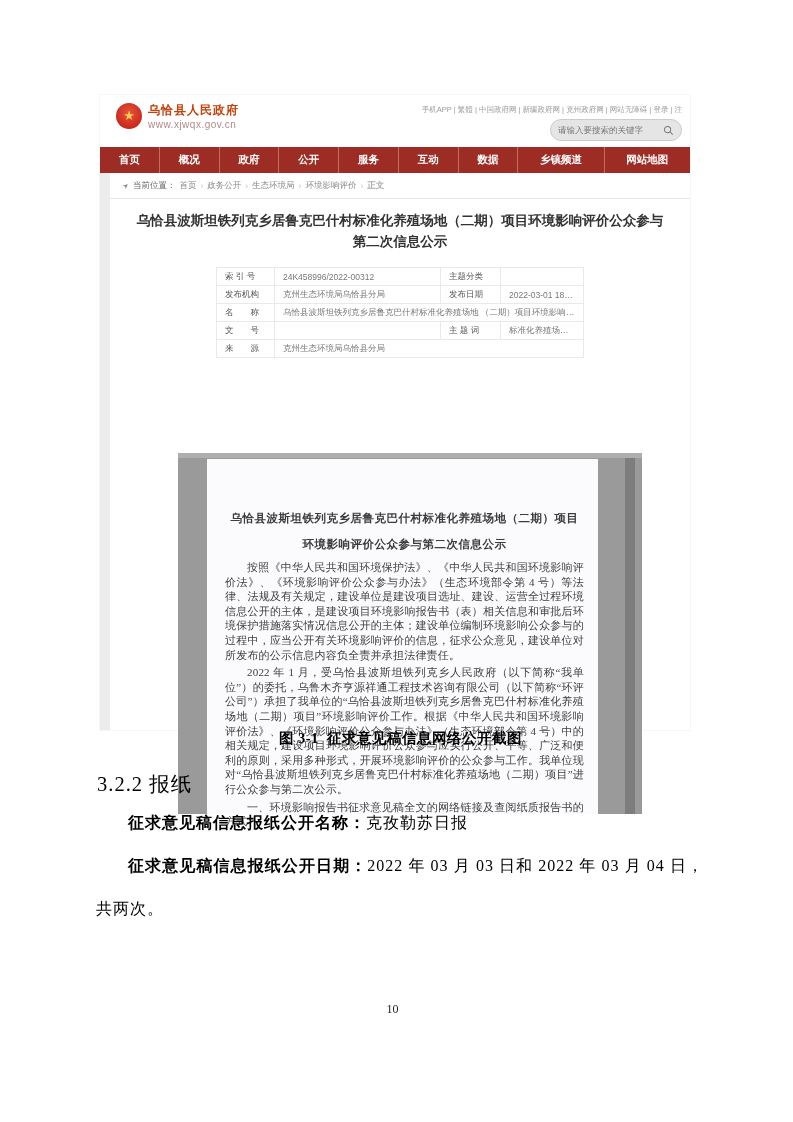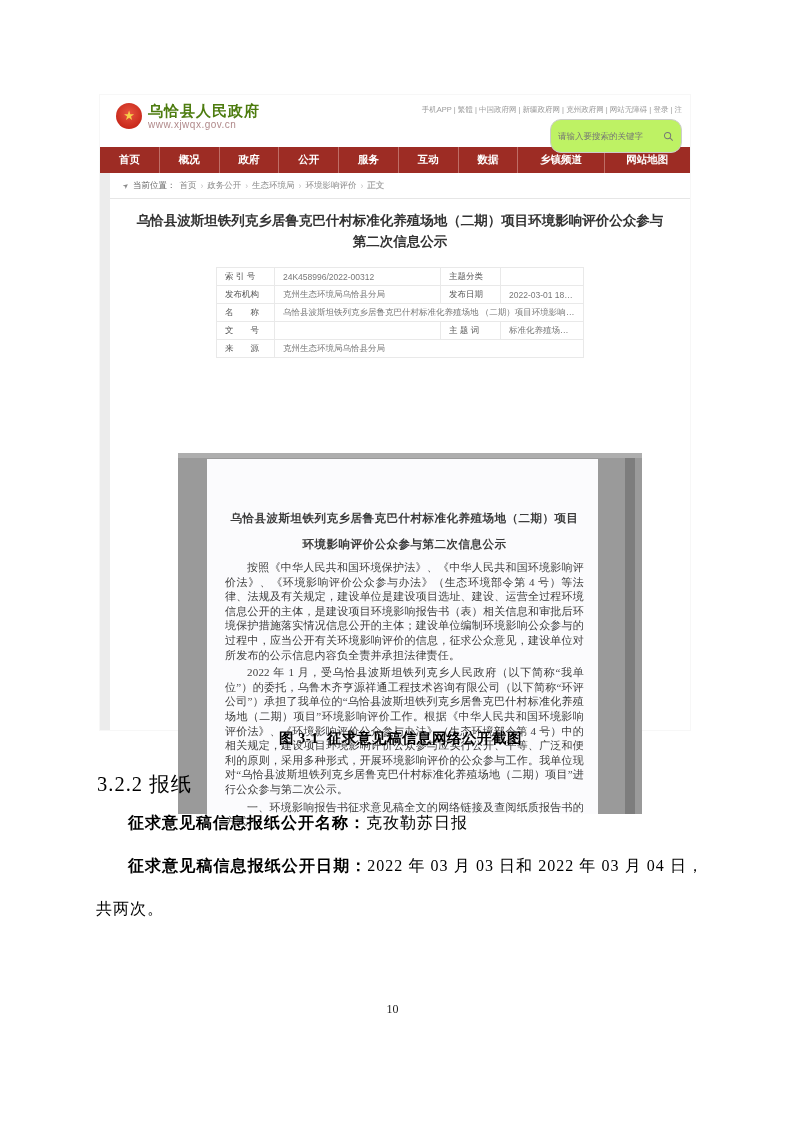--- a/index.html
+++ b/index.html
@@ -18,27 +18,27 @@
   }
   .shot-header { position:relative; height:52px; background:#fff; }
   .logo { position:absolute; left:16px; top:7px; display:flex; align-items:center; }
   .emblem {
     width:26px; height:26px; border-radius:50%;
     background:radial-gradient(circle at 50% 40%, #e8543f 0%, #c92a1c 70%);
     display:flex; align-items:center; justify-content:center;
     color:#f7d04a; font-size:13px; line-height:26px;
   }
   .logo-text { margin-left:6px; }
-  .logo-title { color:#4d7c0f; font-weight:bold; font-size:15px; letter-spacing:1px; line-height:17px; }
+  .logo-title { color:#c2410c; font-weight:bold; font-size:12px; letter-spacing:1px; line-height:17px; }
   .logo-url { color:#b0898a; font-size:10px; letter-spacing:0.5px; }
   .top-links { position:absolute; right:8px; top:10px; font-size:7.5px; color:#9a9a9a; white-space:nowrap; }
   .search-box {
     position:absolute; right:8px; top:24px; width:132px; height:20px;
     border:1px solid #cccccc; border-radius:11px; display:flex; align-items:center;
-    padding:16px 7px; background:#bef264;
+    padding:10px 7px; background:#e5e5e5;
   }
   .search-box input {
     border:none; outline:none; flex:1; font-size:8.5px; color:#666;
     font-family:"Liberation Sans", sans-serif; background:transparent; min-width:0;
   }
   .search-icon { width:11px; height:11px; flex:0 0 auto; }
 
   .nav { height:26px; background:#9d2c24; display:flex; }
   .nav-item {
     flex:1; display:flex; align-items:center; justify-content:center;

